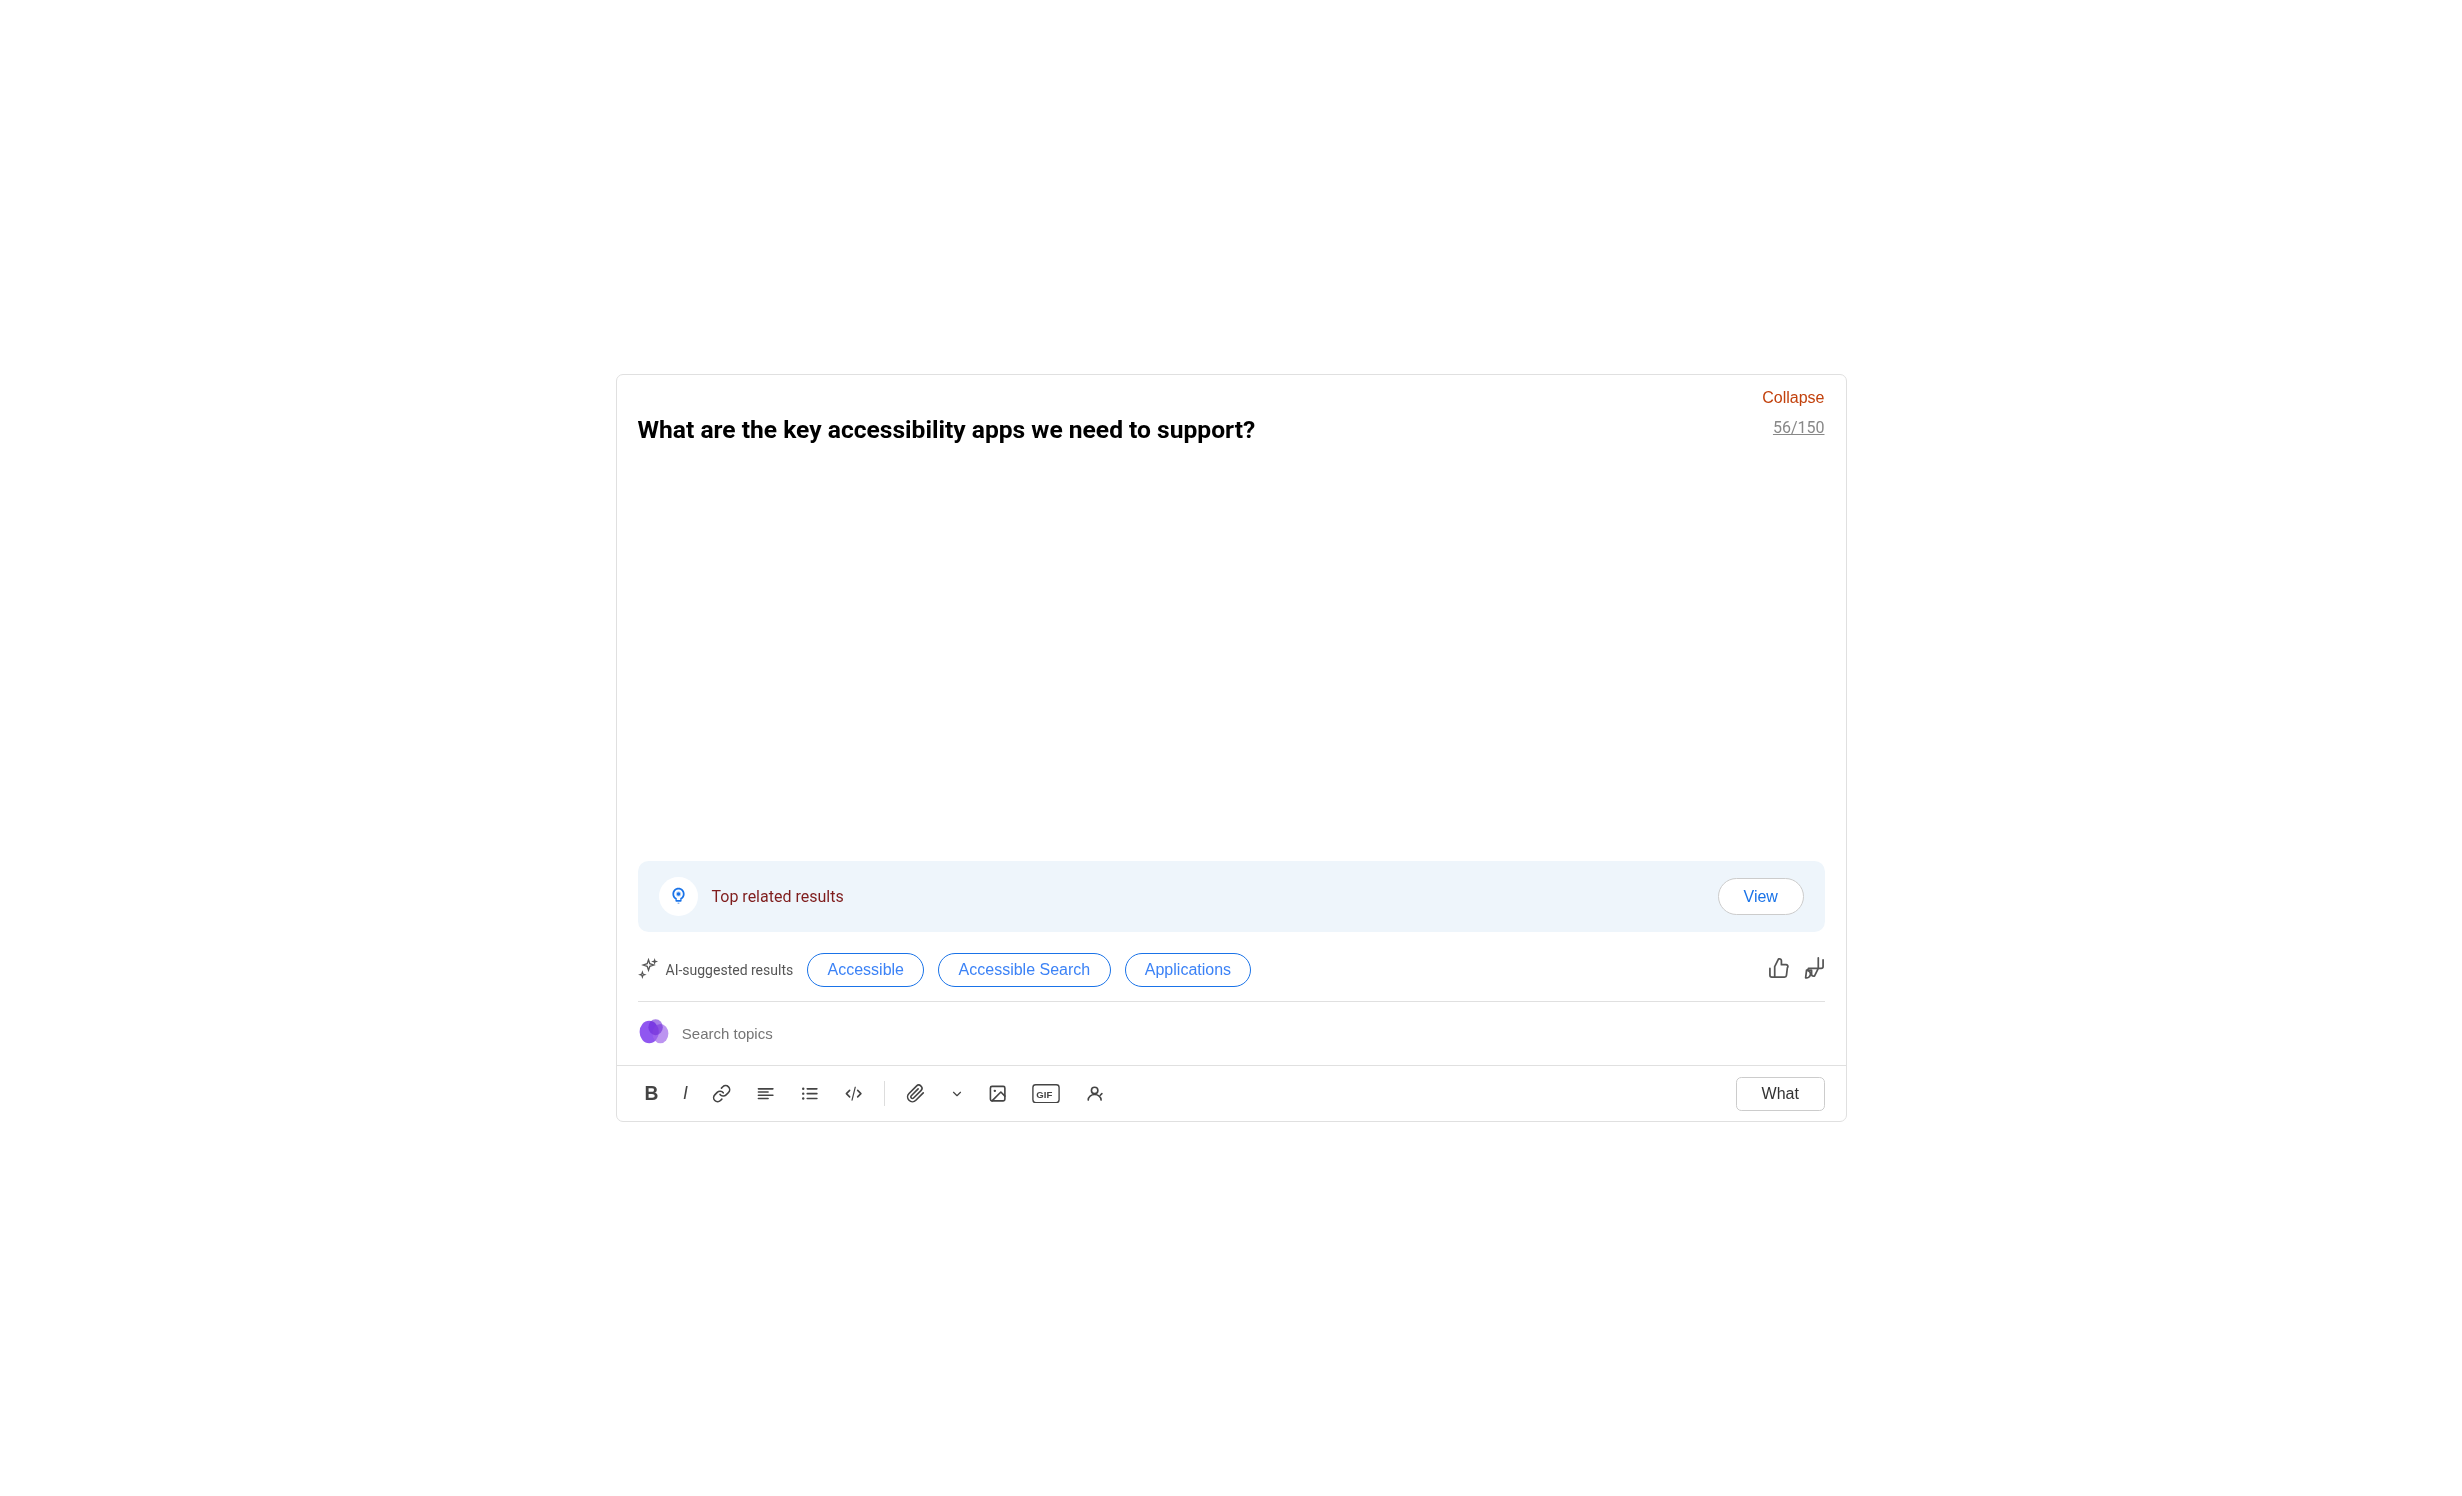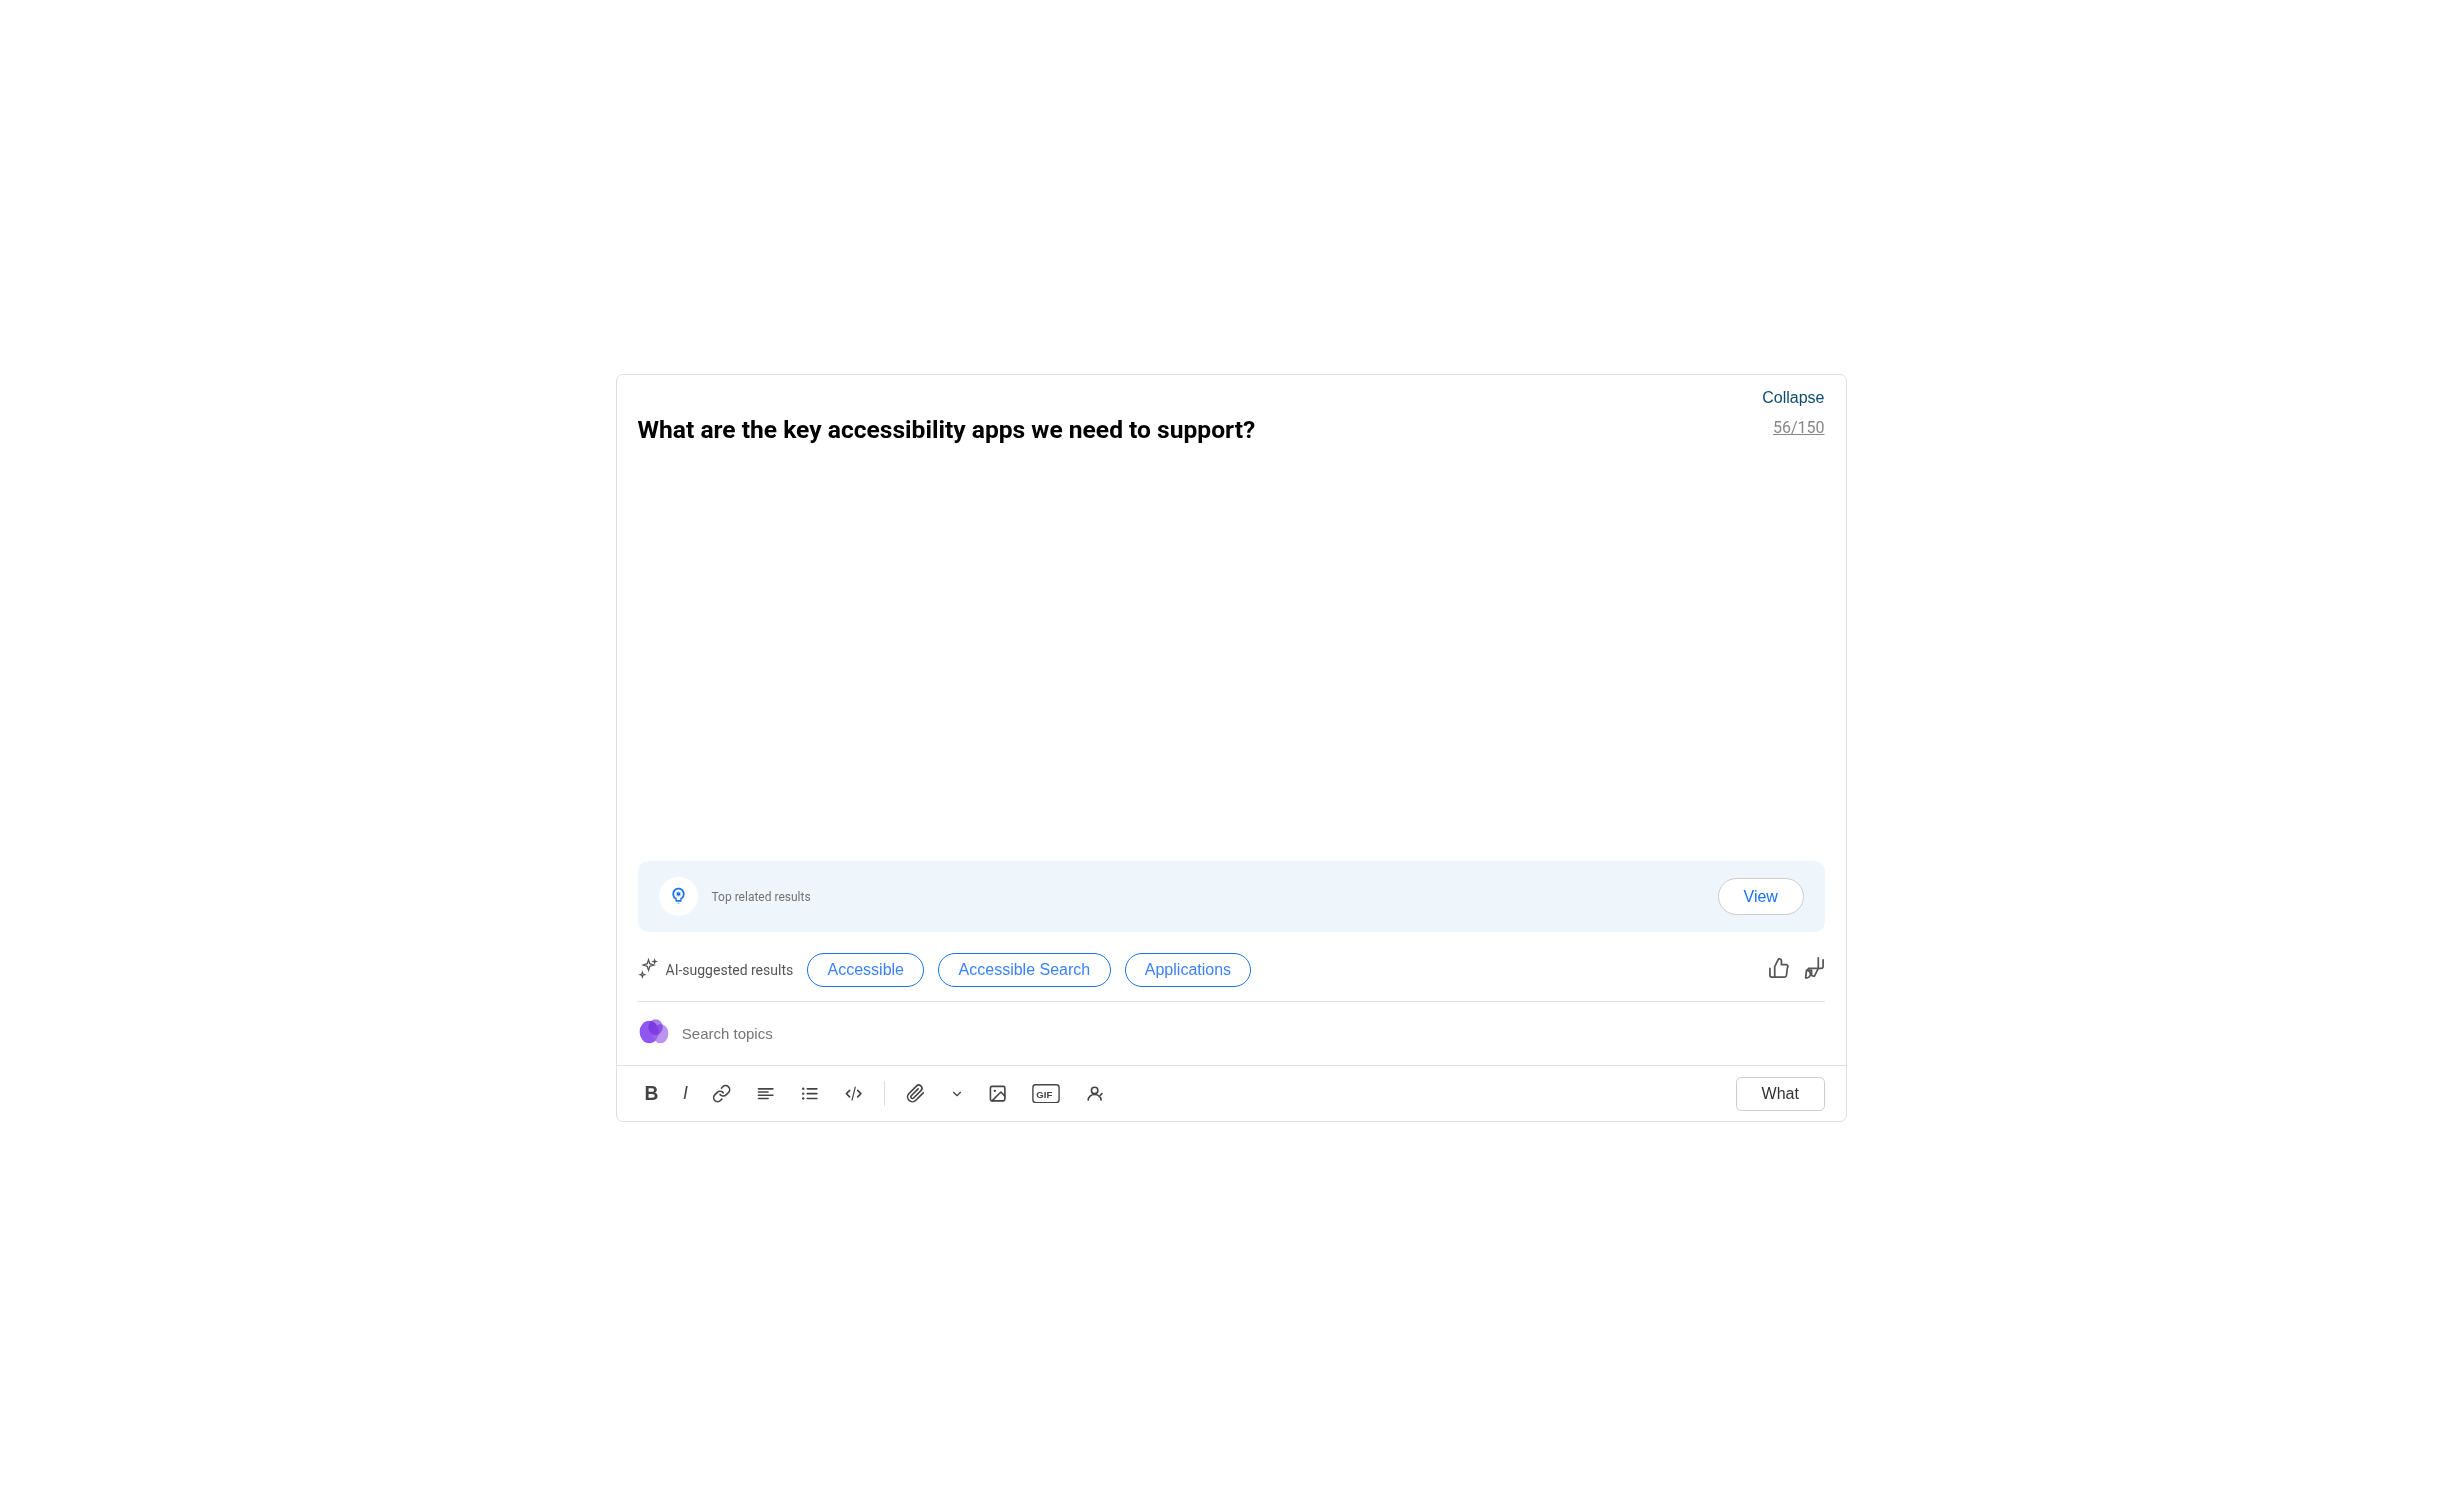--- a/index.html
+++ b/index.html
@@ -30,21 +30,21 @@
       overflow: hidden;
     }
 
     .top-bar {
       display: flex;
       justify-content: flex-end;
       padding: 14px 21px 7px 21px;
     }
 
     .collapse-btn {
-      color: #0c4a6e;
+      color: #c2410c;
       font-size: 16px;
       cursor: pointer;
       background: none;
       border: none;
       font-weight: 400;
     }
 
     .question-area {
       display: flex;
       justify-content: space-between;
@@ -95,22 +95,22 @@
       background: #fff;
       border-radius: 50%;
       display: flex;
       align-items: center;
       justify-content: center;
       font-size: 19.3px;
       color: #1a73e8;
     }
 
     .related-results-text {
-      font-size: 12px;
-      color: #737373;
+      font-size: 16px;
+      color: #7f1d1d;
     }
 
     .view-btn {
       background: #fff;
       border: 1.3px solid #ccc;
       border-radius: 26px;
       padding: 8.8px 24.6px;
       font-size: 16px;
       color: #1a73e8;
       font-weight: 400;

